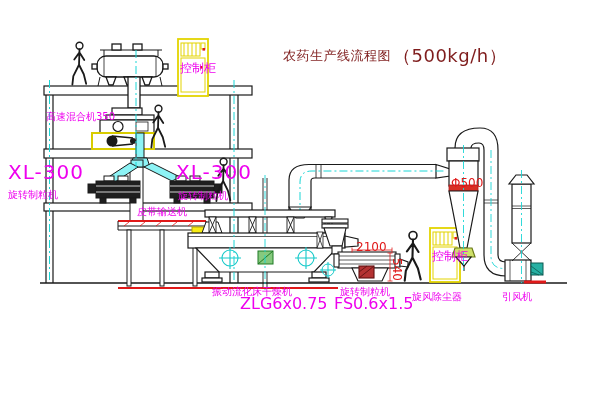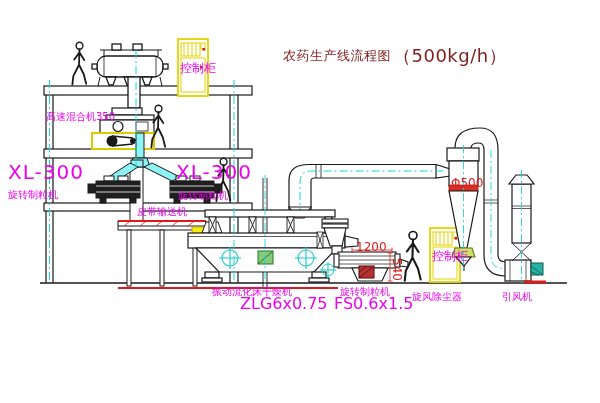--- a/index.html
+++ b/index.html
@@ -270,17 +270,17 @@
 
 <div class="lbl s9" style="left:340px;top:287px;">旋转制粒机</div>
 <div class="lbl model" style="left:334px;top:296px;">FS0.6x1.5</div>
 
 <div class="lbl s9" style="left:412px;top:292px;">旋风除尘器</div>
 <div class="lbl s9" style="left:502px;top:292px;">引风机</div>
 
 <div class="lbl cabtxt" style="left:180px;top:62px;">控制柜</div>
 <div class="lbl cabtxt" style="left:432px;top:250px;">控制柜</div>
 
-<div class="lbl dim" style="left:356px;top:241px;">1200</div>
+<div class="lbl dim" style="left:356px;top:241px;">2100</div>
 <div class="lbl dim vdim" style="left:391px;top:258px;">540</div>
 <div class="lbl dim" style="left:451px;top:177px;">Φ500</div>
 
 </div>
 
 </body></html>

